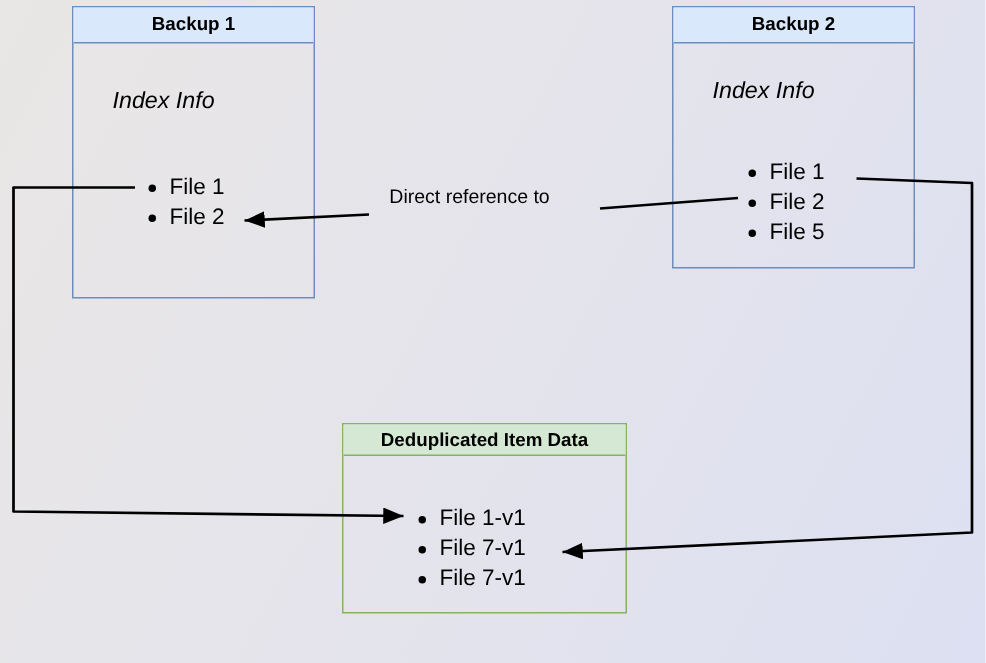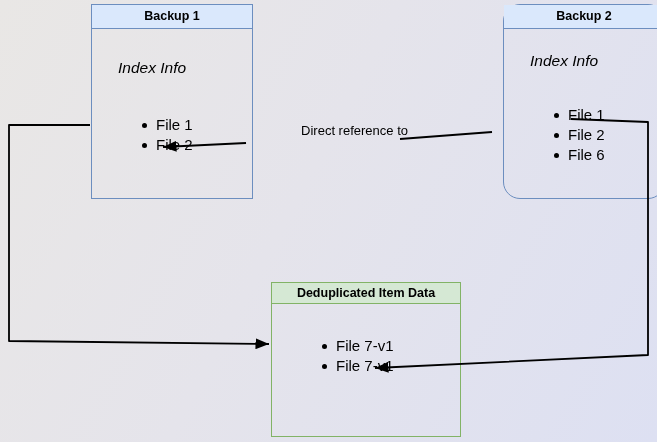--- a/index.html
+++ b/index.html
@@ -11,37 +11,36 @@
     background: linear-gradient(118deg, #e9e7e5 0%, #e5e4eb 45%, #dde0f2 100%);
     font-family: "Liberation Sans", sans-serif;
     color: #000;
   }
   .node {
     position: absolute;
     box-sizing: border-box;
     border: 1.6px solid;
     background: transparent;
     z-index: 1;
-    margin-left: 43px;
   }
   .node .hdr {
     text-align: center;
     font-weight: bold;
     font-size: 12.5px;
     border-bottom: 1.6px solid;
     box-sizing: border-box;
   }
   .blue { border-color: #6c8ebf; }
   .blue .hdr { background: #dae8fc; border-color: #6c8ebf; height: 24px; line-height: 23px; }
   .green { border-color: #82b366; }
   .green .hdr { background: #d5e8d4; border-color: #82b366; height: 21px; line-height: 20px; }
 
   #backup1 { left: 48px;  top: 4px;   width: 162px; height: 195px; }
-  #backup2 { left: 460px; top: 4px;   width: 162px; height: 195px; border-radius: 17px; }
-  #dedup   { left: 228px; top: 282px; width: 190px; height: 155px; }
+  #backup2 { left: 448px; top: 4px;   width: 162px; height: 175px; }
+  #dedup   { left: 228px; top: 282px; width: 190px; height: 127px; }
 
   .sub { position: absolute; font-size: 15.5px; white-space: nowrap; font-style: italic; }
   #backup1 .sub { left: 26px; top: 54px; }
   #backup2 .sub { left: 26px; top: 47px; }
 
   ul.files { position: absolute; list-style: none; margin: 0; padding: 0; }
   li.file {
     position: relative;
     padding-left: 14px;
     font-size: 15px;
@@ -68,23 +67,23 @@
   }
   svg.wires path.wire {
     fill: none;
     stroke: #000;
     stroke-width: 1.8px;
     stroke-linejoin: round;
   }
 
   .annotation {
     position: absolute;
-    left: 238px; top: 121px;
+    left: 228px; top: 121px;
     width: 170px;
-    text-align: right;
+    text-align: center;
     font-size: 13px;
     line-height: 19px;
     z-index: 3;
   }
 </style>
 </head>
 <body>
 
 <div class="stage">
 
@@ -100,29 +99,30 @@
   </div>
 
   <div class="node blue" id="backup2">
     <div class="hdr">
       <span>Backup 2</span>
     </div>
     <div class="sub">Index Info</div>
     <ul class="files">
       <li class="file">File 1</li>
       <li class="file">File 2</li>
-      <li class="file">File 6</li>
+      <li class="file">File 5</li>
     </ul>
   </div>
 
   <div class="node green" id="dedup">
     <div class="hdr">
       <span>Deduplicated Item Data</span>
     </div>
     <ul class="files">
+      <li class="file">File 1-v1</li>
       <li class="file">File 7-v1</li>
       <li class="file">File 7-v1</li>
     </ul>
   </div>
 
   <svg class="wires" width="657" height="442" viewBox="0 0 657 442">
     <defs>
       <marker id="ah" markerUnits="userSpaceOnUse" markerWidth="15" markerHeight="11" refX="13.5" refY="5.5" orient="auto">
         <path d="M0,0 L13.5,5.5 L0,11 Z" fill="#000"></path>
       </marker>

